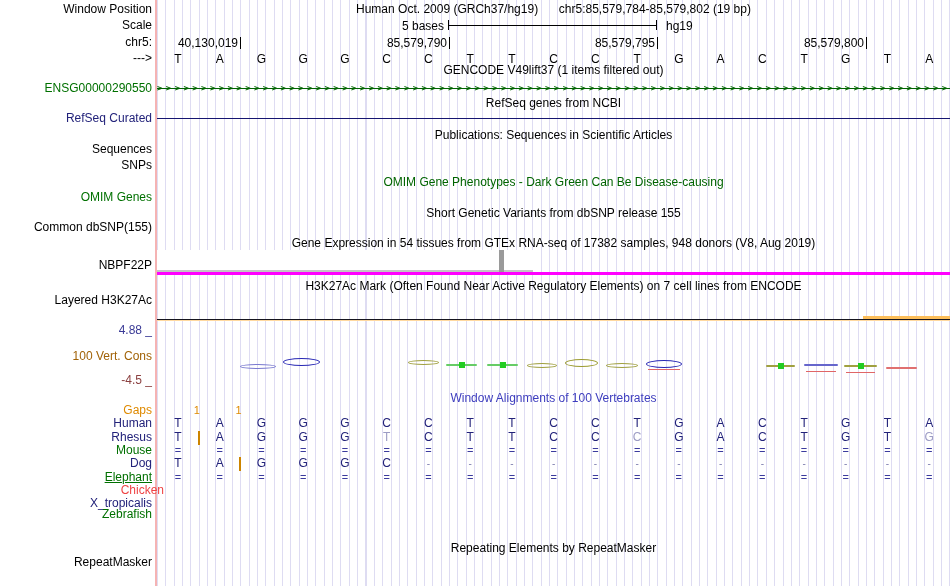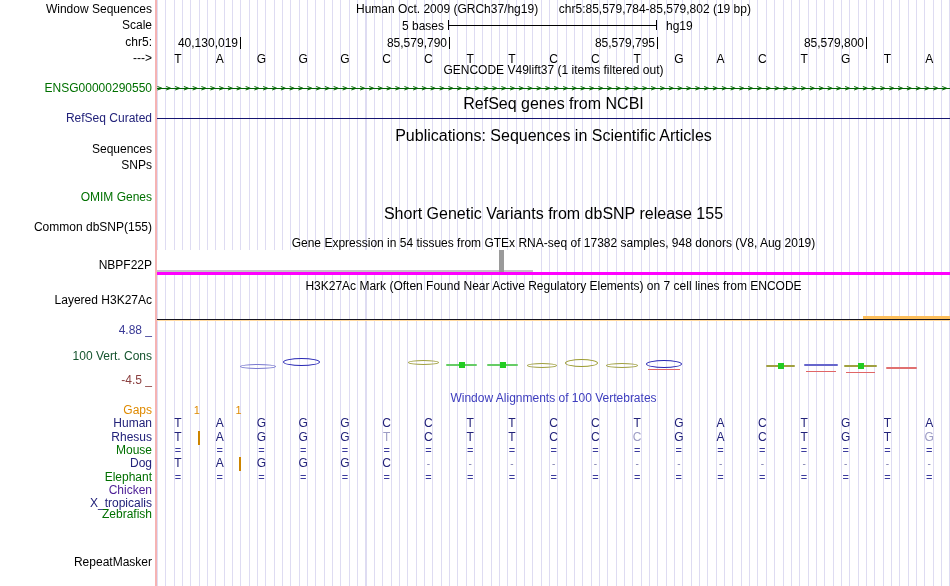--- a/index.html
+++ b/index.html
@@ -7,21 +7,21 @@
   #browser { position:relative; width:950px; height:586px; background:#fff; overflow:hidden; }
 
   .grid-bg { position:absolute; left:157px; top:0; width:793px; height:586px;
     background:repeating-linear-gradient(to right, #dedcf2 0px, #dedcf2 1px, transparent 1px, transparent 8.34px); }
   .pink-line { position:absolute; left:155px; top:0; width:2px; height:586px; background:#f5b3b3; }
 
   .lbl { position:absolute; left:0; width:152px; text-align:right; font-size:12px; color:#000;
          height:13px; line-height:13px; white-space:nowrap; }
   .title { position:absolute; left:157px; width:793px; text-align:center; font-size:12px; color:#000;
            height:13px; line-height:13px; white-space:nowrap; }
-  .title.small { font-size:16px; }
+  .title.small { font-size:12px; }
   .blue  { color:#3d3dbe; }
   .green { color:#007000; }
   .navy  { color:#22227a; }
   .maroon{ color:#8b4040; }
 
   .base { position:absolute; top:0; width:42px; text-align:center; font-size:12px; color:#000; }
   #seq-row { position:absolute; top:52px; left:0; width:950px; height:13px; }
   .coord-label { position:absolute; top:36px; width:90px; text-align:right; font-size:12px; color:#000; }
   .coord-tick  { position:absolute; top:37px; width:1px; height:12px; background:#000; }
 
@@ -56,21 +56,21 @@
   .mz-insert { position:absolute; width:20px; text-align:center; font-size:11px; color:#df8a00; height:13px; line-height:13px; }
   .mz-bar { position:absolute; width:2px; height:14px; background:#cc8400; }
 </style>
 </head>
 <body>
 
 <div id="browser">
   <div class="grid-bg"></div>
   <div class="pink-line"></div>
 
-  <div class="lbl" style="top:3px">Window Sequences</div>
+  <div class="lbl" style="top:3px">Window Position</div>
   <div class="title" style="top:3px">
     <span>Human Oct. 2009 (GRCh37/hg19)</span>
     <span style="display:inline-block;width:14px"></span>
     <span>chr5:85,579,784-85,579,802 (19 bp)</span>
   </div>
 
   <div class="lbl" style="top:19px">Scale</div>
   <div style="position:absolute;top:19px;left:300px;width:144px;text-align:right;font-size:12px">5 bases</div>
   <div class="scalebar" style="left:448px;width:209px">
       <div class="mid"></div>
@@ -118,39 +118,40 @@
   <div class="lbl green" style="top:82px">ENSG00000290550</div>
 
   <div class="title small" style="top:97px">RefSeq genes from NCBI</div>
   <div class="lbl navy" style="top:112px">RefSeq Curated</div>
   <div class="hline" style="left:157px;top:118px;width:793px;background:#151570"></div>
 
   <div class="title small" style="top:129px">Publications: Sequences in Scientific Articles</div>
   <div class="lbl" style="top:143px">Sequences</div>
   <div class="lbl" style="top:159px">SNPs</div>
 
+  <div class="title" style="top:176px;color:#006400">OMIM Gene Phenotypes - Dark Green Can Be Disease-causing</div>
   <div class="lbl green" style="top:191px">OMIM Genes</div>
 
   <div class="title small" style="top:207px">Short Genetic Variants from dbSNP release 155</div>
   <div class="lbl" style="top:221px">Common dbSNP(155)</div>
 
   <div class="title" style="top:237px">Gene Expression in 54 tissues from GTEx RNA-seq of 17382 samples, 948 donors (V8, Aug 2019)</div>
   <div class="gtex-box"></div>
   <div class="gtex-bar"></div>
   <div class="lbl" style="top:259px">NBPF22P</div>
   <div class="magenta-line"></div>
 
   <div class="title" style="top:280px">H3K27Ac Mark (Often Found Near Active Regulatory Elements) on 7 cell lines from ENCODE</div>
   <div class="lbl" style="top:294px">Layered H3K27Ac</div>
   <div class="h3k-dark"></div>
   <div class="h3k-peach"></div>
   <div class="h3k-seg"></div>
 
   <div class="lbl" style="top:324px;color:#3a3a96">4.88 _</div>
-  <div class="lbl" style="top:350px;color:#14532d">100 Vert. Cons</div>
+  <div class="lbl" style="top:350px;color:#a16207">100 Vert. Cons</div>
   <div class="lbl maroon" style="top:374px">-4.5 _</div>
   <div id="cons-track">
       <div class="mark" style="left: 240px; top: 364px; width: 36px; height: 5px; border: 1.5px solid rgb(123, 123, 208); border-radius: 50%;"></div>
       <div class="mark" style="left: 283px; top: 358px; width: 37px; height: 8px; border: 1.5px solid rgb(40, 40, 180); border-radius: 50%;"></div>
       <div class="mark" style="left: 408px; top: 360px; width: 31px; height: 5px; border: 1.5px solid rgb(160, 160, 64); border-radius: 50%;"></div>
       <div class="mark" style="left: 446px; top: 364px; width: 31px; height: 2px; background: rgb(102, 204, 102); border-radius: 1px;"></div>
       <div class="mark" style="left: 458.5px; top: 362px; width: 6px; height: 6px; background: rgb(34, 204, 34);"></div>
       <div class="mark" style="left: 487px; top: 364px; width: 31px; height: 2px; background: rgb(102, 204, 102); border-radius: 1px;"></div>
       <div class="mark" style="left: 499.5px; top: 362px; width: 6px; height: 6px; background: rgb(34, 204, 34);"></div>
       <div class="mark" style="left: 527px; top: 363px; width: 30px; height: 5px; border: 1.5px solid rgb(160, 160, 64); border-radius: 50%;"></div>
@@ -248,39 +249,40 @@
       <div class="mz-cell dash" style="left: 574.368px; top: 457.2px;">-</div>
       <div class="mz-cell dash" style="left: 616.105px; top: 457.2px;">-</div>
       <div class="mz-cell dash" style="left: 657.842px; top: 457.2px;">-</div>
       <div class="mz-cell dash" style="left: 699.579px; top: 457.2px;">-</div>
       <div class="mz-cell dash" style="left: 741.316px; top: 457.2px;">-</div>
       <div class="mz-cell dash" style="left: 783.053px; top: 457.2px;">-</div>
       <div class="mz-cell dash" style="left: 824.789px; top: 457.2px;">-</div>
       <div class="mz-cell dash" style="left: 866.526px; top: 457.2px;">-</div>
       <div class="mz-cell dash" style="left: 908.263px; top: 457.2px;">-</div>
       <div class="mz-bar" style="left: 239.474px; top: 457.2px; background: rgb(204, 132, 0);"></div>
-      <div class="mz-label" style="top: 470.5px; color: rgb(0, 112, 0);">Elephant</div>
+      <div class="mz-label" style="top: 470.5px; color: rgb(0, 112, 0); text-decoration: underline;">Elephant</div>
       <div class="mz-cell eq" style="left: 157px; top: 470.5px;">=</div>
       <div class="mz-cell eq" style="left: 198.737px; top: 470.5px;">=</div>
       <div class="mz-cell eq" style="left: 240.474px; top: 470.5px;">=</div>
       <div class="mz-cell eq" style="left: 282.211px; top: 470.5px;">=</div>
       <div class="mz-cell eq" style="left: 323.947px; top: 470.5px;">=</div>
       <div class="mz-cell eq" style="left: 365.684px; top: 470.5px;">=</div>
       <div class="mz-cell eq" style="left: 407.421px; top: 470.5px;">=</div>
       <div class="mz-cell eq" style="left: 449.158px; top: 470.5px;">=</div>
       <div class="mz-cell eq" style="left: 490.895px; top: 470.5px;">=</div>
       <div class="mz-cell eq" style="left: 532.632px; top: 470.5px;">=</div>
       <div class="mz-cell eq" style="left: 574.368px; top: 470.5px;">=</div>
       <div class="mz-cell eq" style="left: 616.105px; top: 470.5px;">=</div>
       <div class="mz-cell eq" style="left: 657.842px; top: 470.5px;">=</div>
       <div class="mz-cell eq" style="left: 699.579px; top: 470.5px;">=</div>
       <div class="mz-cell eq" style="left: 741.316px; top: 470.5px;">=</div>
       <div class="mz-cell eq" style="left: 783.053px; top: 470.5px;">=</div>
       <div class="mz-cell eq" style="left: 824.789px; top: 470.5px;">=</div>
       <div class="mz-cell eq" style="left: 866.526px; top: 470.5px;">=</div>
       <div class="mz-cell eq" style="left: 908.263px; top: 470.5px;">=</div>
-      <div class="mz-label" style="top: 483.8px; color: #4c1d95;">Chicken</div>
+      <div class="mz-label" style="top: 483.8px; color: #ef4444; margin-left: 12px;">Chicken</div>
       <div class="mz-label" style="top: 497.1px; color: rgb(34, 34, 122);">X_tropicalis</div>
       <div class="mz-label" style="top: 508px; color: rgb(0, 112, 0);">Zebrafish</div>
     </div>
 
+  <div class="title" style="top:542px">Repeating Elements by RepeatMasker</div>
   <div class="lbl" style="top:556px">RepeatMasker</div>
 </div>
 
 </body></html>

